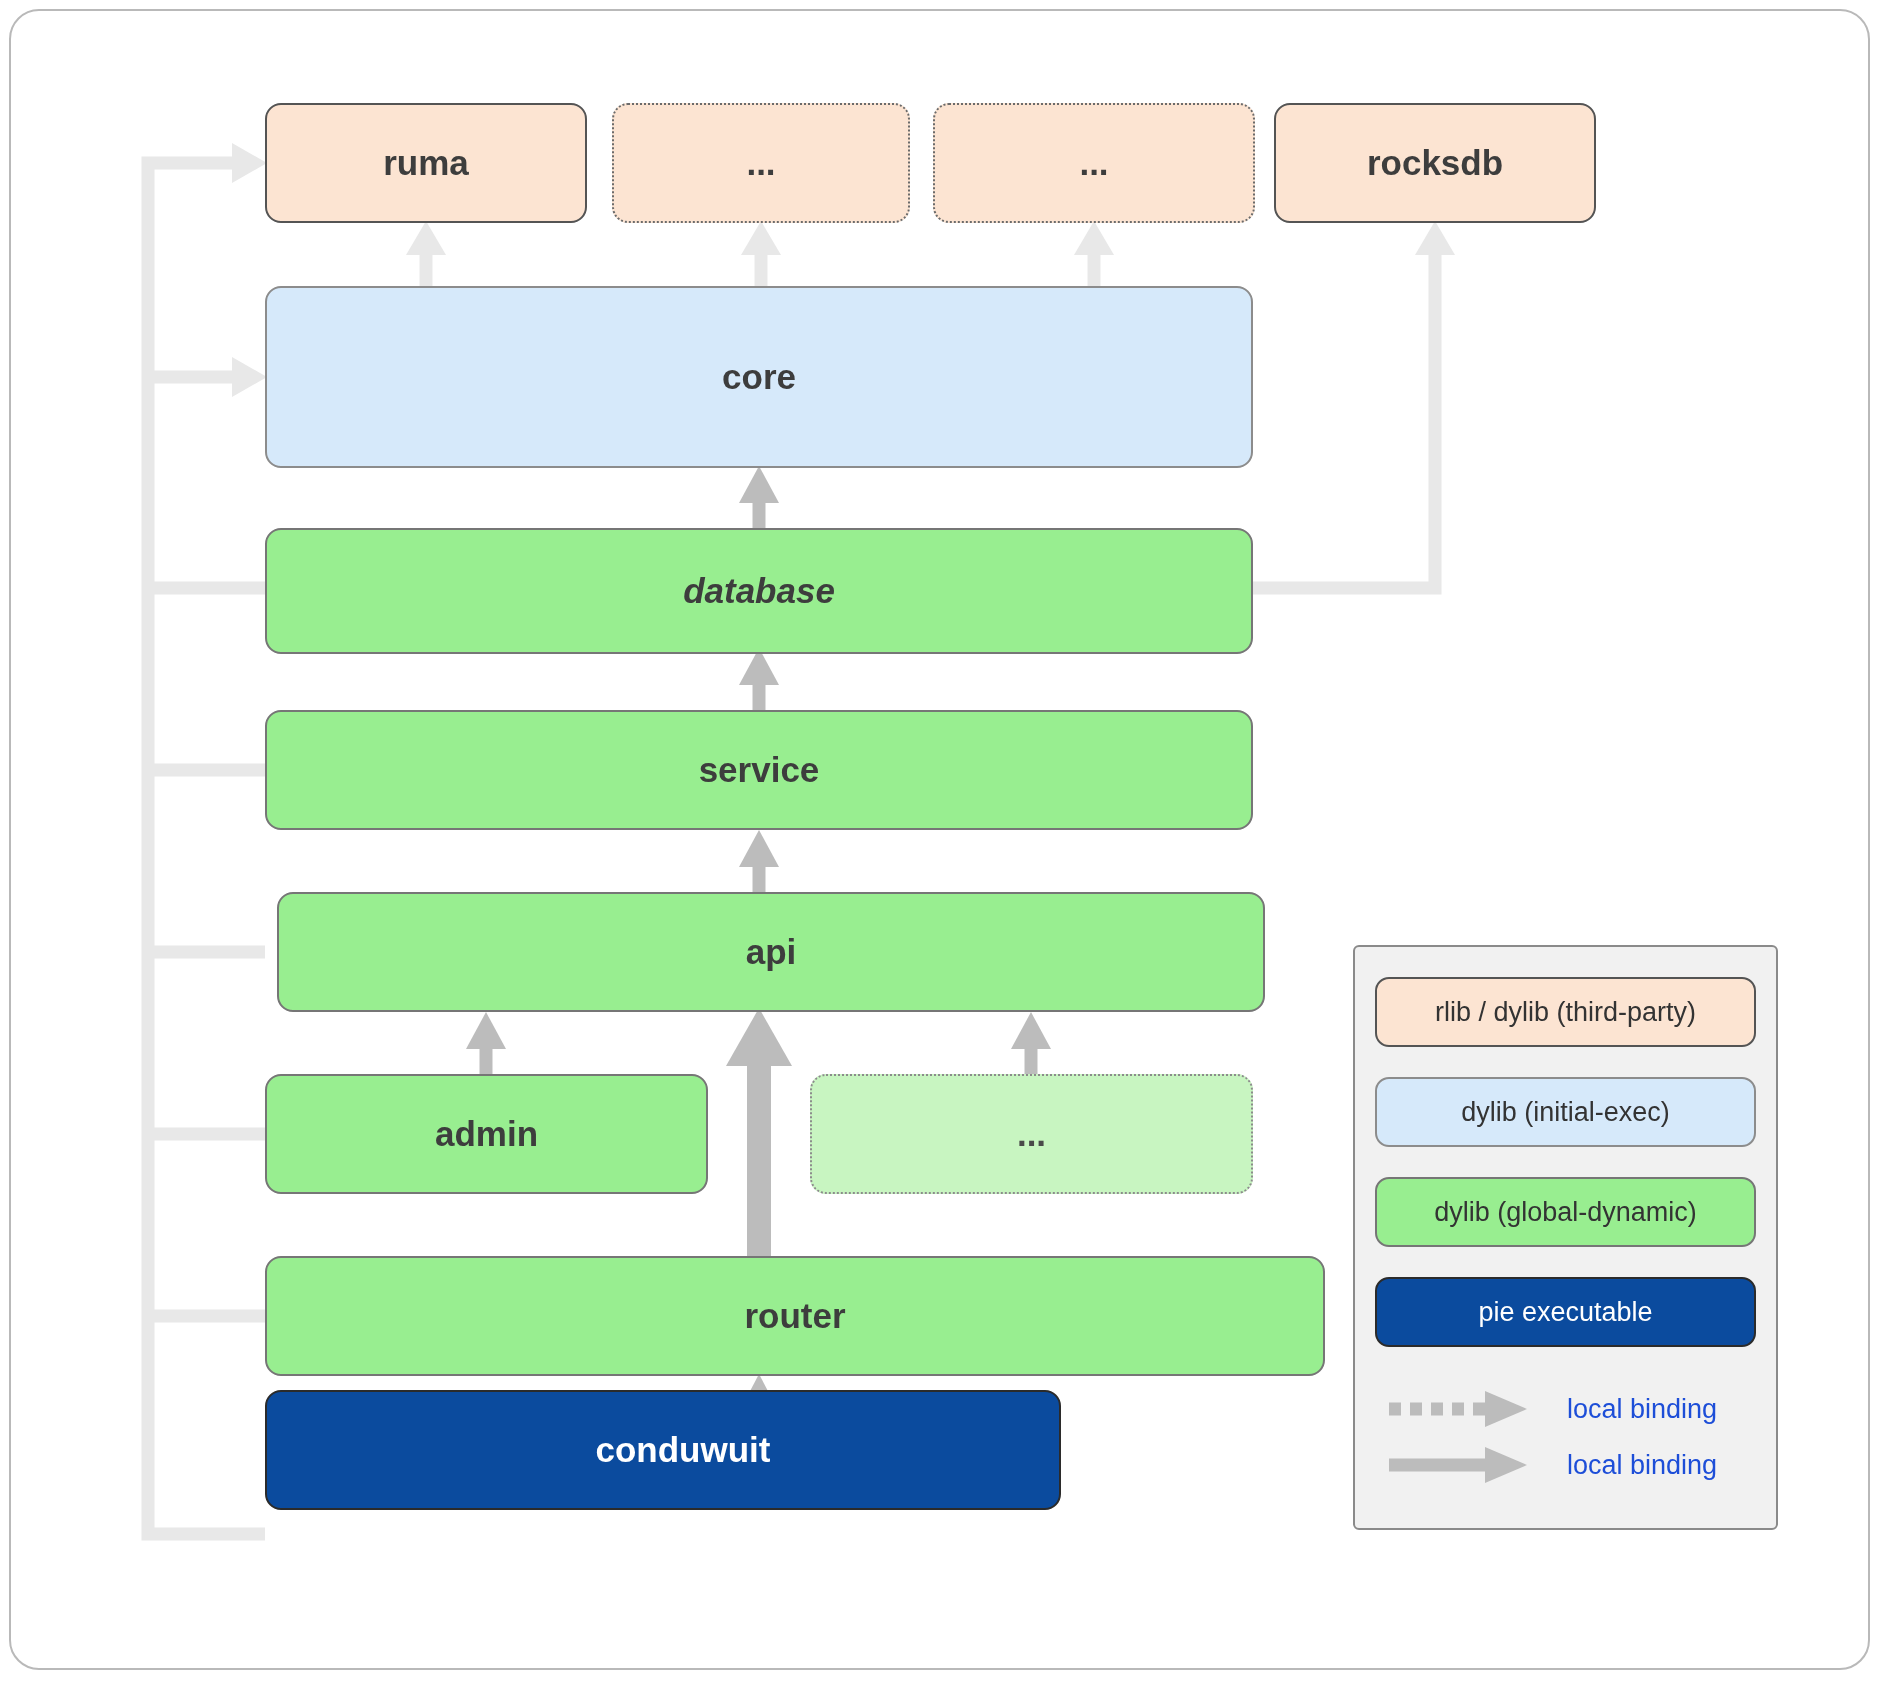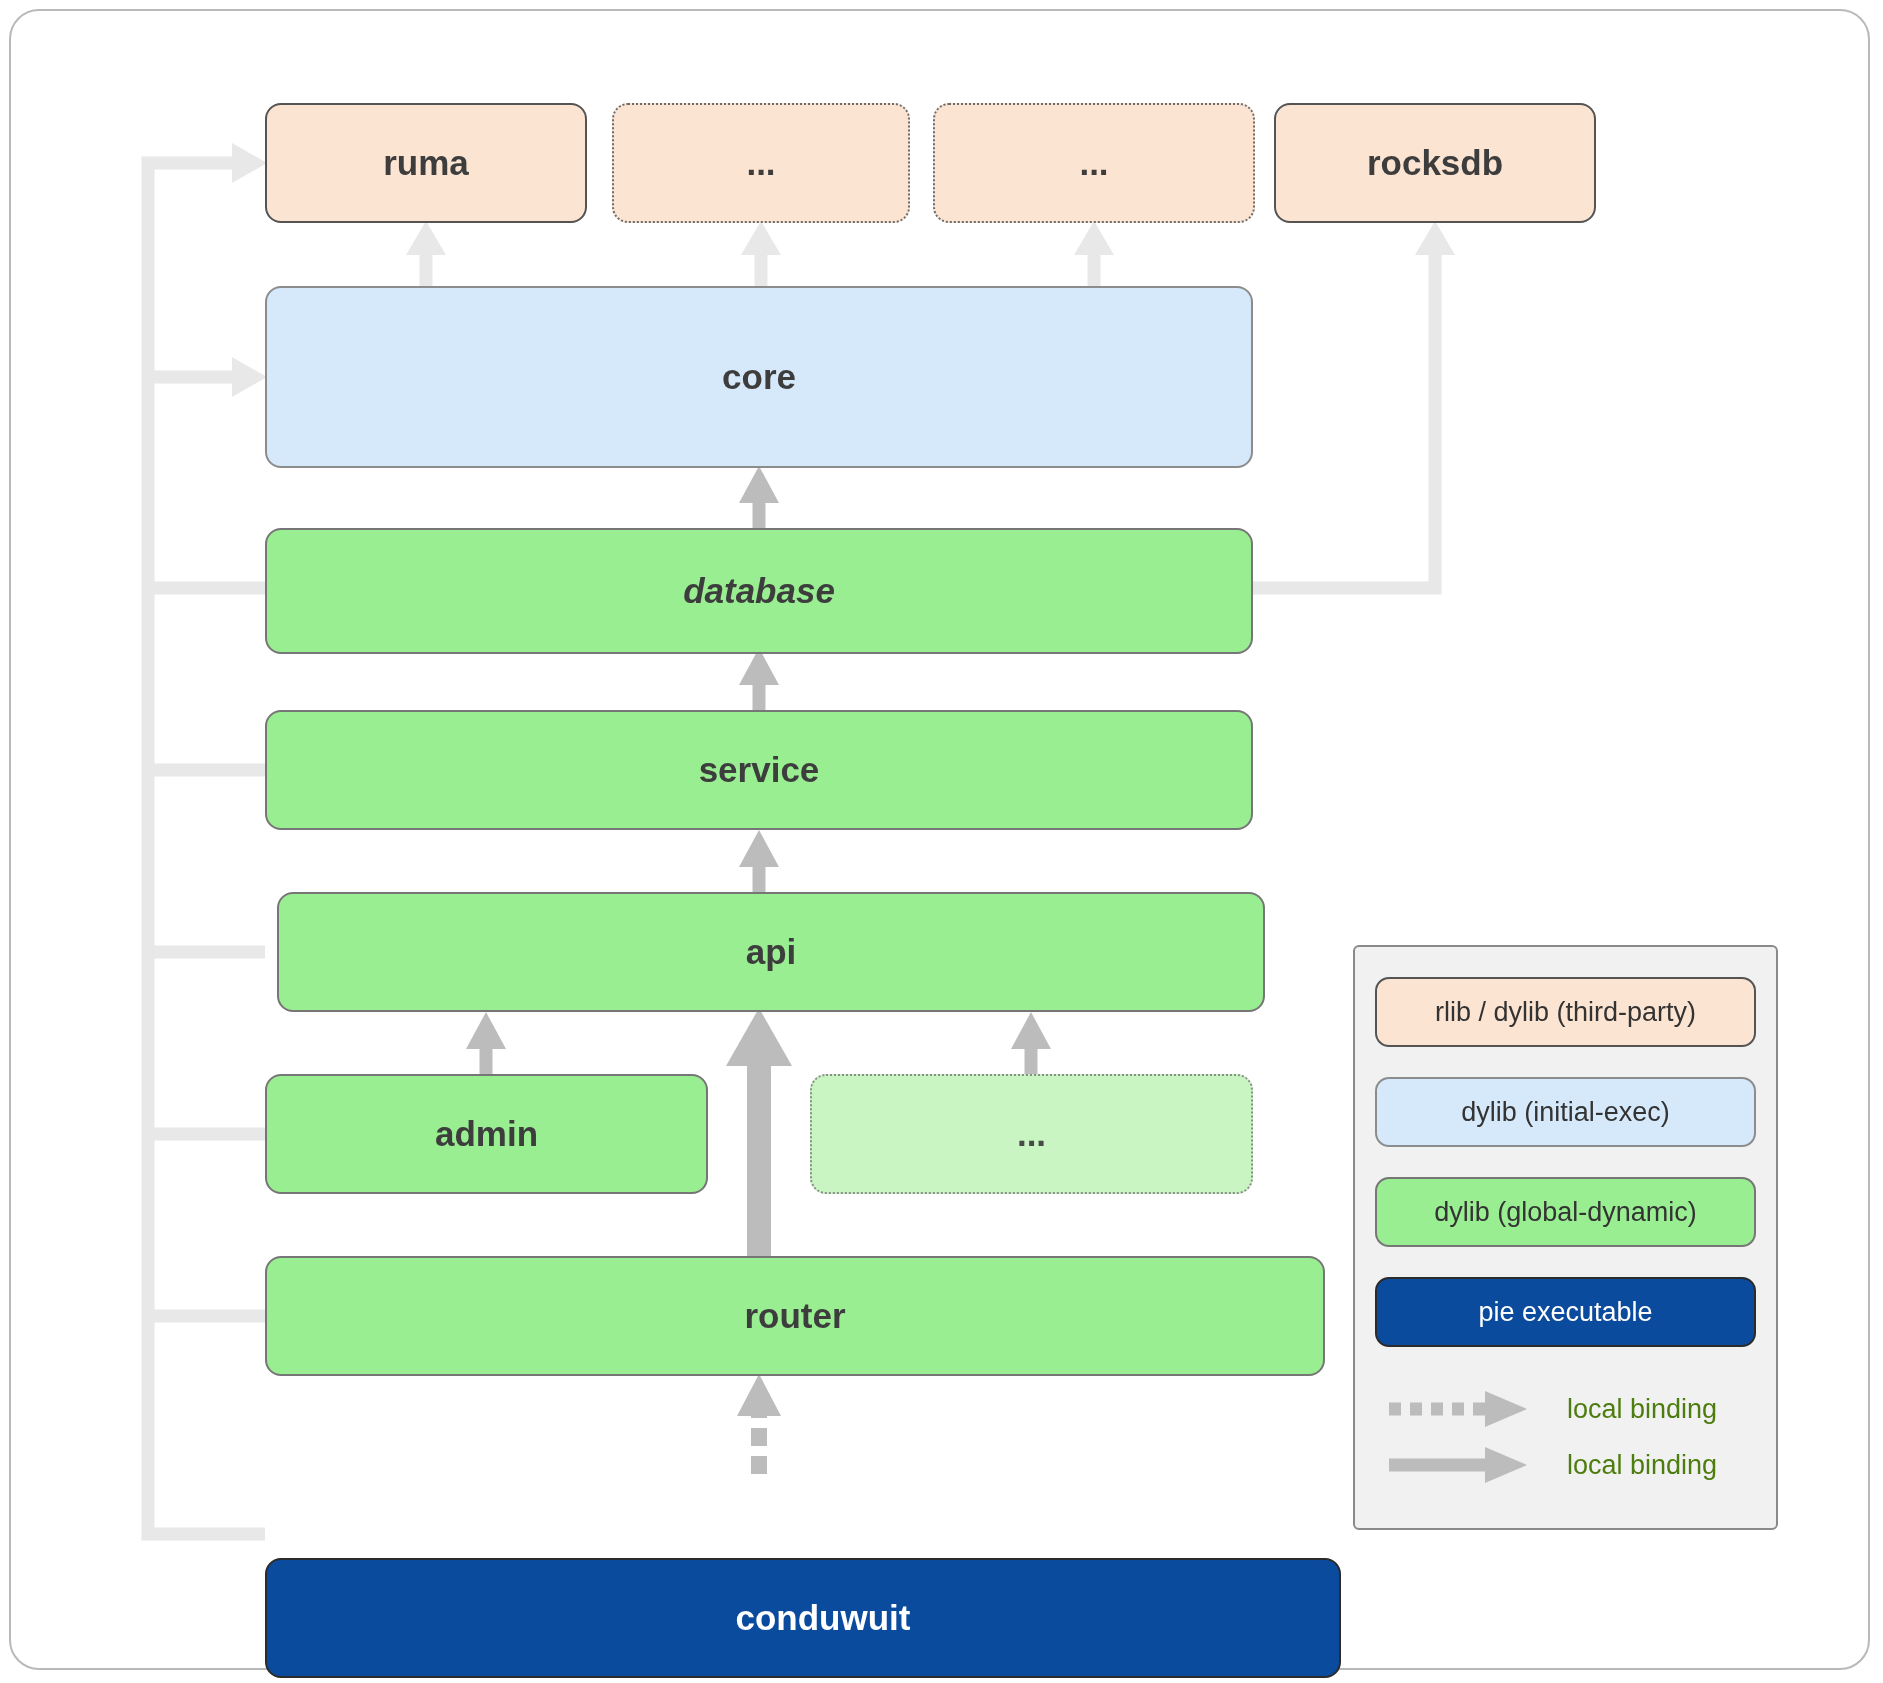--- a/index.html
+++ b/index.html
@@ -22,21 +22,21 @@
     background:#f1f1f1;border:2px solid #8a8a8a;border-radius:6px;
     box-sizing:border-box;padding:30px 20px 20px 20px;display:flex;flex-direction:column;z-index:2;
   }
   .legend-box{
     height:70px;min-height:70px;border-radius:14px;display:flex;align-items:center;justify-content:center;
     font-size:27px;font-weight:400;color:#333333;margin-bottom:30px;box-sizing:border-box;
   }
   .legend-box.navy{color:#ffffff;}
   .legend-binding{display:flex;align-items:center;height:48px;margin-top:8px;}
   .legend-binding svg{flex:0 0 auto;margin-left:8px;margin-right:34px;}
-  .legend-binding span{font-size:27px;color:#4d7c0f;}
+  .legend-binding span{font-size:27px;color:#1d4ed8;}
 </style>
 </head>
 <body>
 
 <div class="stage">
   <div class="frame"></div>
 
   <svg class="edges" width="1883" height="1683" viewBox="0 0 1883 1683">
 
     <g stroke="#e8e8e8" stroke-width="13" fill="none">
@@ -95,21 +95,21 @@
 
   <div class="node blue" style="left:265px;top:286px;width:988px;height:182px;">core</div>
 
   <div class="node green" style="left:265px;top:528px;width:988px;height:126px;font-style:italic;">database</div>
   <div class="node green" style="left:265px;top:710px;width:988px;height:120px;">service</div>
   <div class="node green" style="left:265px;top:892px;width:988px;height:120px;margin-left:12px;">api</div>
   <div class="node green" style="left:265px;top:1074px;width:443px;height:120px;">admin</div>
   <div class="node lightgreen" style="left:810px;top:1074px;width:443px;height:120px;">...</div>
   <div class="node green" style="left:265px;top:1256px;width:1060px;height:120px;">router</div>
 
-  <div class="node navy" style="left:265px;top:1558px;width:1076px;height:120px;padding-left:40px;">conduwuit</div>
+  <div class="node navy" style="left:265px;top:1390px;width:796px;height:120px;padding-left:40px;">conduwuit</div>
 
   <div class="legend">
     <div class="legend-box peach">rlib / dylib (third-party)</div>
     <div class="legend-box blue">dylib (initial-exec)</div>
     <div class="legend-box green">dylib (global-dynamic)</div>
     <div class="legend-box navy">pie executable</div>
 
     <div class="legend-binding">
       <svg width="150" height="44" viewBox="0 0 150 44">
         <line x1="6" y1="22" x2="104" y2="22" stroke="#bcbcbc" stroke-width="13" stroke-dasharray="12 9"></line>

